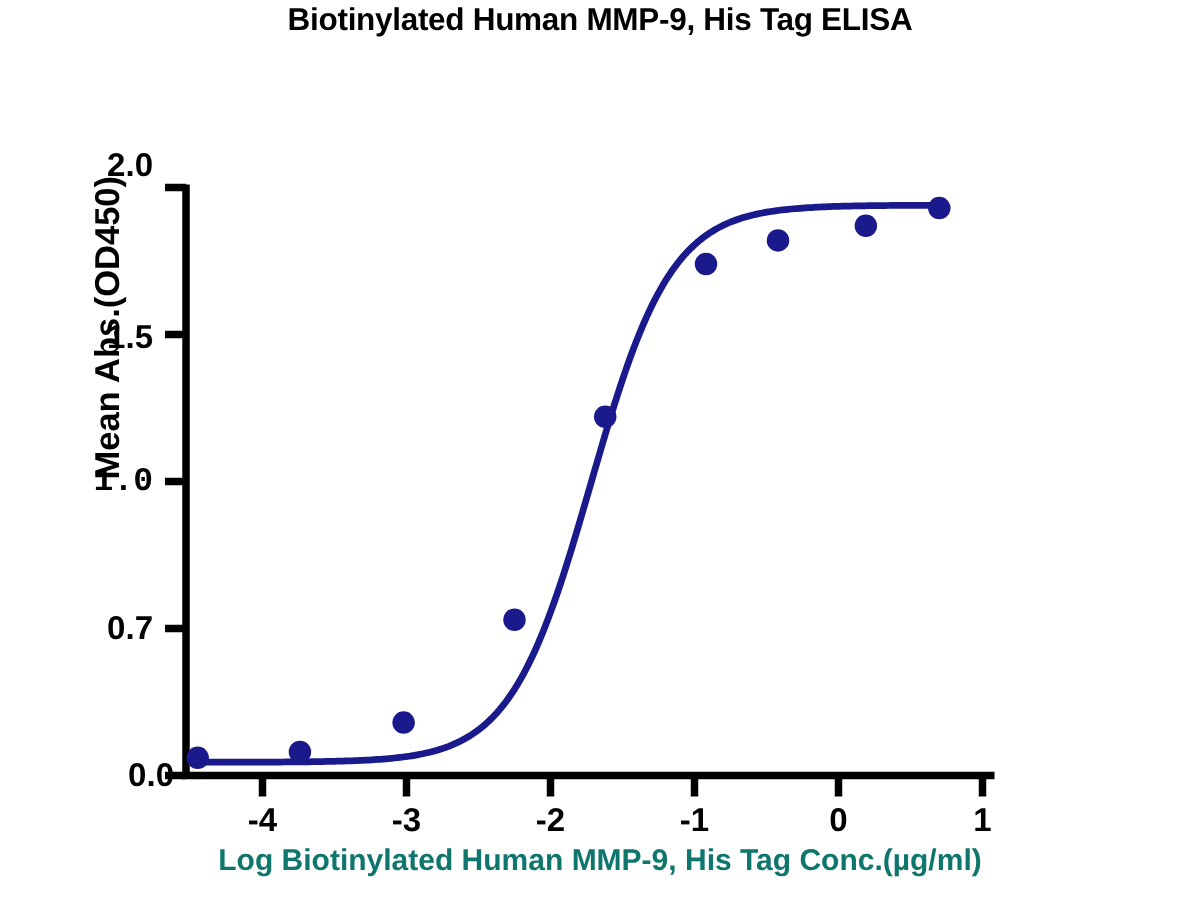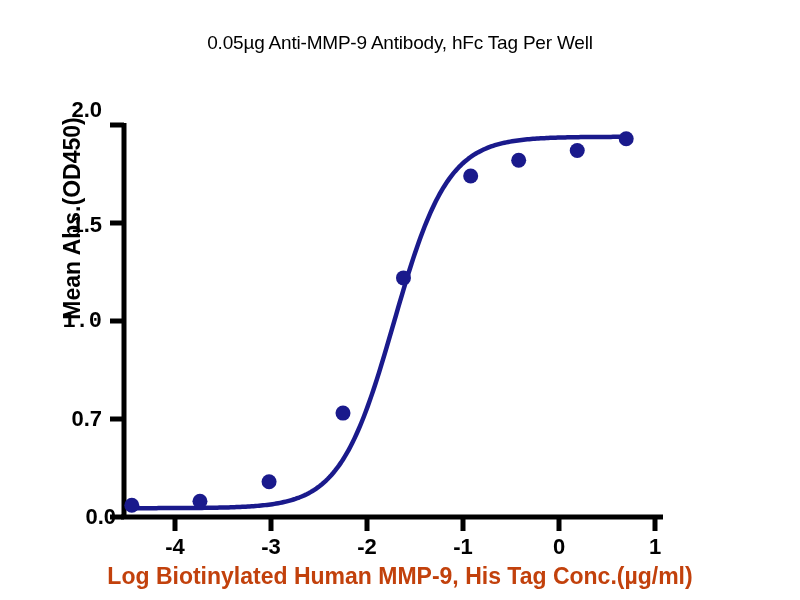--- a/index.html
+++ b/index.html
@@ -50,23 +50,23 @@
     color:#000000;
     transform:rotate(-90deg);
     transform-origin:center center;
     white-space:nowrap;
   }
   .xlabel{
     position:absolute;
     left:0;right:0;
     top:563px;
     text-align:center;
-    font-size:23px;
+    font-size:20px;
     font-weight:bold;
-    color:#c2410c;
+    color:#0f766e;
     white-space:nowrap;
   }
   .tick-label{
     position:absolute;
     font-size:22px;
     font-weight:bold;
     color:#000000;
     white-space:nowrap;
   }
   .ytick-label{
@@ -76,21 +76,21 @@
   .xtick-label{
     text-align:center;
     transform:translateX(-50%);
   }
 </style>
 </head>
 <body>
 
 <div id="chart-root">
 
-  <div class="subtitle">0.05µg Anti-MMP-9 Antibody, hFc Tag Per Well</div>
+  <div class="title">Biotinylated Human MMP-9, His Tag ELISA</div>
 
   <div class="plot-area">
     <svg class="plot" viewBox="0 0 800 600" preserveAspectRatio="none">
       <g id="axes-group">
         <line id="y-axis-line" x1="124" y1="123" x2="124" y2="517" stroke="#000000" stroke-width="5"></line>
         <line id="x-axis-line" x1="121" y1="517" x2="663" y2="517" stroke="#000000" stroke-width="5"></line>
         <g id="y-ticks">
             <line x1="110" x2="124" y1="517" y2="517" stroke="#000000" stroke-width="5"></line>
             <line x1="110" x2="124" y1="419" y2="419" stroke="#000000" stroke-width="5"></line>
             <line x1="110" x2="124" y1="321" y2="321" stroke="#000000" stroke-width="5"></line>

